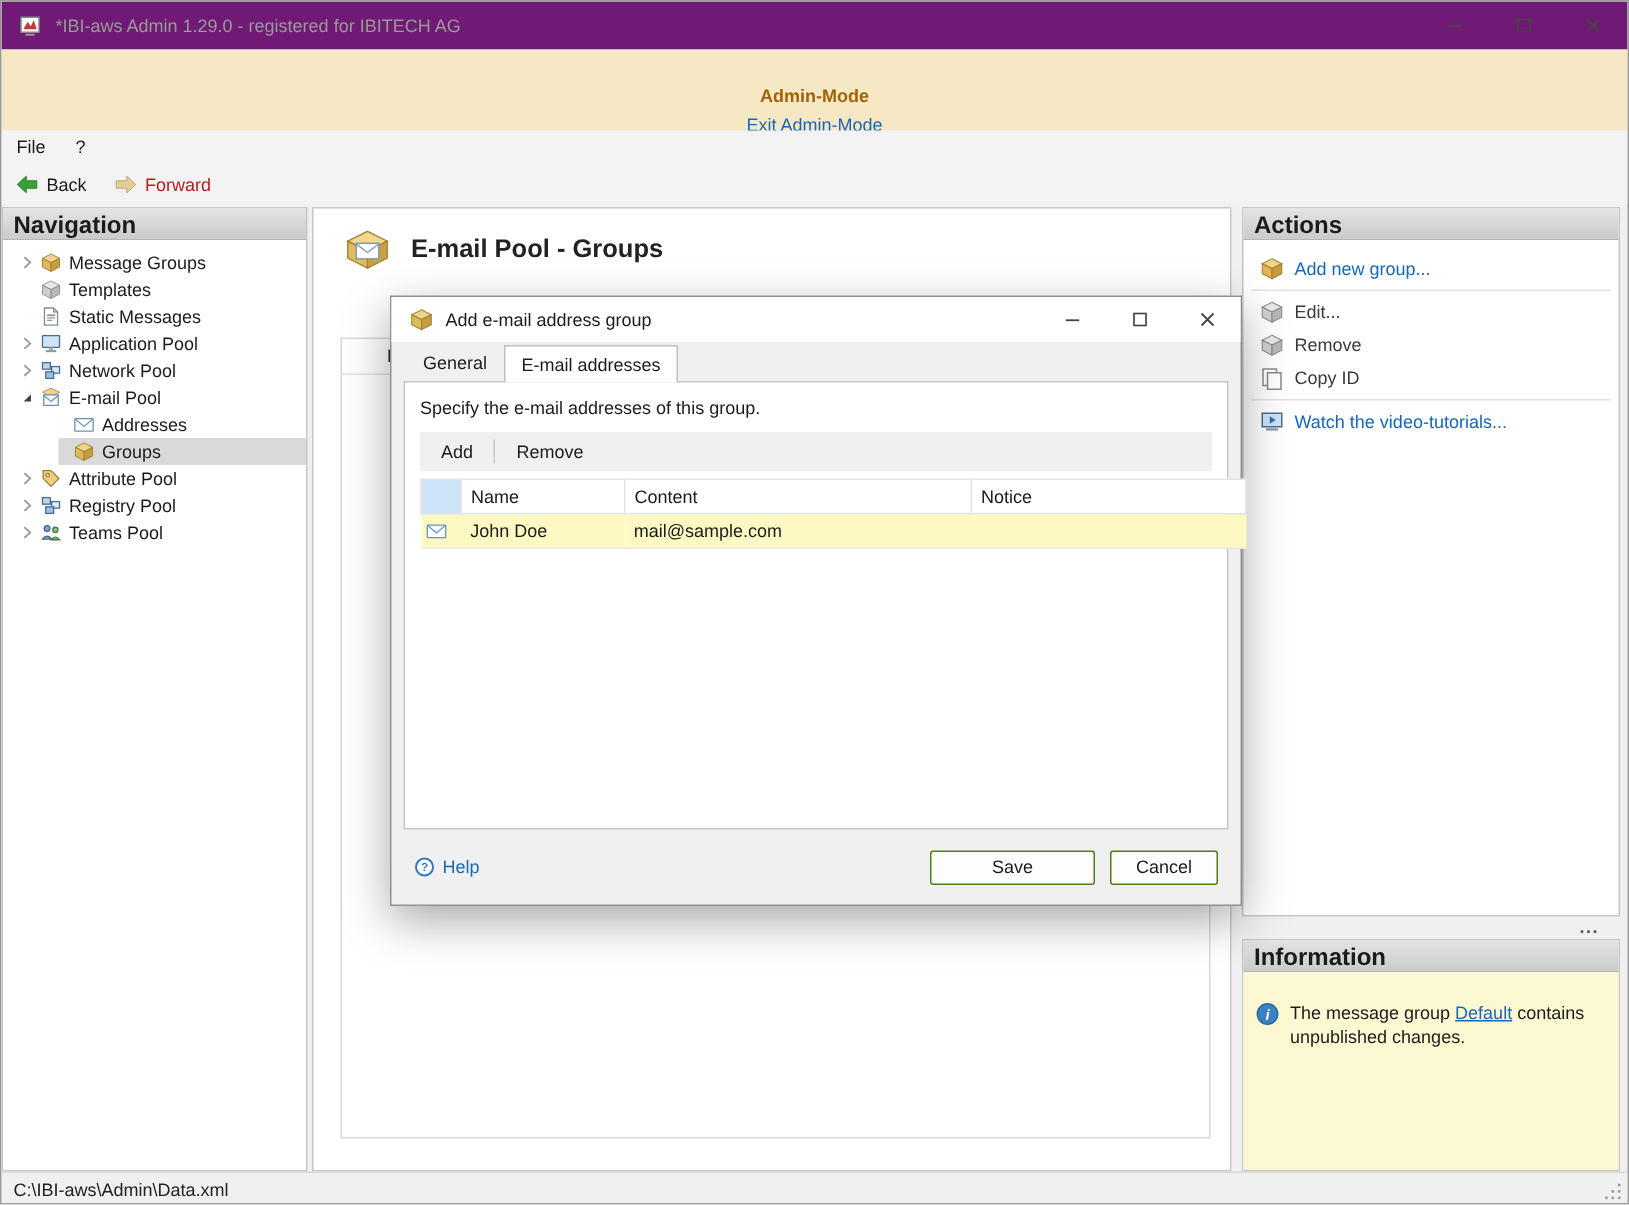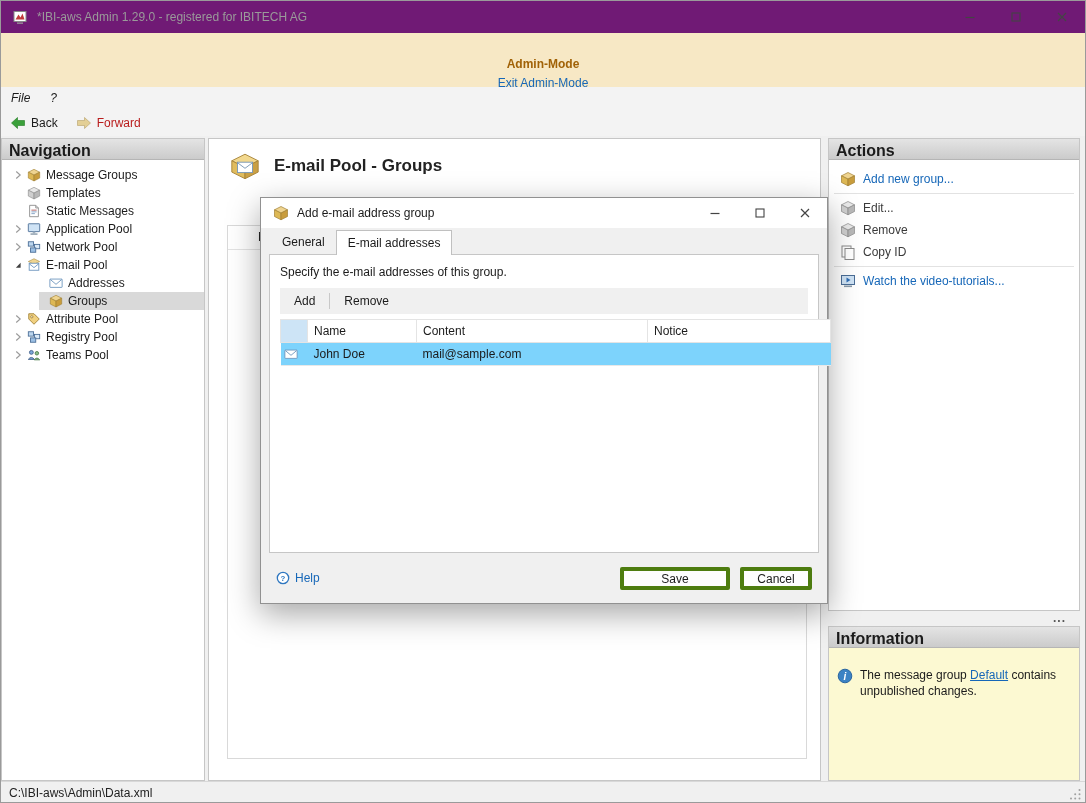--- a/index.html
+++ b/index.html
@@ -14,21 +14,21 @@
   .titlebar .title { margin-left:9px; color:#9a9a9a; font-size:12px; }
   .win-controls { position:absolute; right:0; top:0; height:32px; display:flex; }
   .win-btn { width:46px; height:32px; display:flex; align-items:center; justify-content:center; }
 
   
   .banner { position:absolute; left:0; top:32px; width:100%; height:54px; background:#f7e8c5; text-align:center; }
   .banner .b-title { font-weight:bold; padding-top:24px; font-size:12px; color:#a16207; }
   .banner .b-link { display:inline-block; margin-top:5px; color:#1667b8; cursor:pointer; }
 
   
-  .menubar { position:absolute; left:0; top:86px; width:100%; height:22px; background:#f3f3f3; display:flex; align-items:flex-end;font-style:italic; }
+  .menubar { position:absolute; left:0; top:86px; width:100%; height:22px; background:#f3f3f3; display:flex; align-items:flex-end; }
   .menu-item { padding:0 10px; height:22px; display:flex; align-items:center; }
   .toolbar { position:absolute; left:0; top:108px; width:100%; height:27px; background:#f3f3f3; display:flex; align-items:center; }
   .tool-btn { display:flex; align-items:center; gap:5px; padding:0 9px; height:25px; }
   .tool-btn .lbl-on { color:#1b1b1b; }
   .tool-btn .lbl-off { color:#b91c1c; }
 
   
   .panel { position:absolute; background:#fff; border:1px solid #c6c6c6; box-sizing:border-box; }
   .panel-header { height:21px; background:linear-gradient(#e4e4e4,#cbcbcb); border-bottom:1px solid #b5b5b5; font-weight:bold; font-size:16px; padding:3px 7px 0 7px; box-sizing:border-box; color:#1b1b1b; }
 
@@ -79,26 +79,26 @@
   .dlg-toolbar { margin:0 10px; height:26px; background:#f0f0f0; display:flex; align-items:center; }
   .dlg-tool { padding:0 14px; cursor:pointer; }
   .dlg-toolsep { width:1px; height:16px; background:#c8c8c8; }
   .dlg-table { border-collapse:collapse; margin:5px 10px 0 10px; width:calc(100% - 20px); table-layout:fixed; }
   .dlg-table th { font-weight:normal; text-align:left; padding:3px 6px; border:1px solid #e4e4e4; height:16px; background:#fff; }
   .dlg-table th.iconcol { background:#cde4f6; width:22px; padding:3px 2px; }
   .dlg-table th.col-name { width:96px; }
   .dlg-table th.col-content { width:218px; }
   .dlg-table th.col-notice { width:170px; }
   .dlg-table td { padding:3px 6px; height:16px; border-bottom:1px solid #e8e8e8; }
-  .dlg-table tr.data-row td { background:#7dd3fc; }
+  .dlg-table tr.data-row td { background:#fef9c3; }
   .dlg-table td.cell-icon { padding:2px 3px; }
   .dlg-footer { position:absolute; left:0; right:0; bottom:0; height:50px; display:flex; align-items:center; padding:0 15px; box-sizing:border-box; }
   .help-link { display:flex; align-items:center; gap:5px; color:#1667b8; cursor:pointer; }
   .dlg-spacer { flex:1; }
-  .btn { height:23px; background:#fdfdfd; border:4px solid #4d7c0f; border-radius:2px; font-family:"Liberation Sans",sans-serif; font-size:12px; color:#1b1b1b; cursor:pointer; }
+  .btn { height:23px; background:#fdfdfd; border:1px solid #4d7c0f; border-radius:2px; font-family:"Liberation Sans",sans-serif; font-size:12px; color:#1b1b1b; cursor:pointer; }
   .btn-save { width:110px; margin-right:10px; }
   .btn-cancel { width:72px; }
 </style>
 </head>
 <body>
 
 <svg style="position:absolute;width:0;height:0" aria-hidden="true">
   <symbol id="i-cube-gold" viewBox="0 0 16 16">
     <path d="M8 1.5 L14.5 4.8 L8 8.1 L1.5 4.8 Z" fill="#efd490" stroke="#a08033" stroke-width="0.7"></path>
     <path d="M1.5 4.8 L8 8.1 L8 14.8 L1.5 11.5 Z" fill="#ddb855" stroke="#a08033" stroke-width="0.7"></path>

